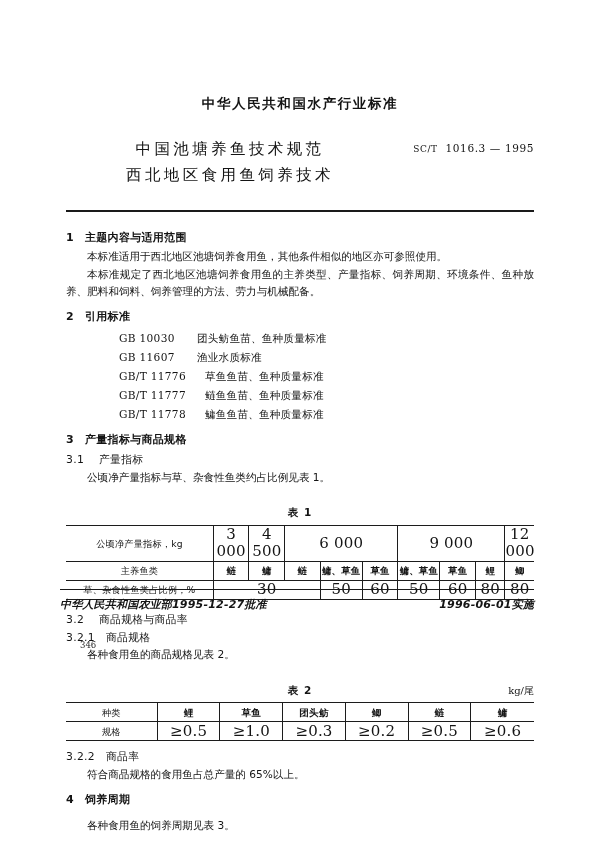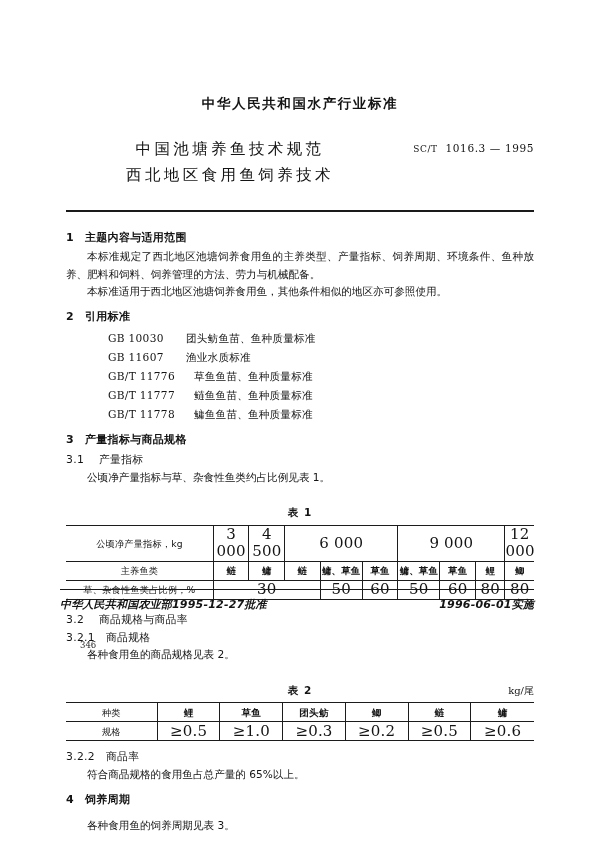--- a/index.html
+++ b/index.html
@@ -109,20 +109,21 @@
   }
   .ref-list li {
     line-height: 19px;
     padding-left: 42px;
     font-size: 10.6px;
   }
   .ref-code {
     display: inline-block;
     font-family: "DejaVu Serif", "Liberation Serif", serif;
     letter-spacing: 0.3px;
+    margin-left: 11px;
   }
   .ref-w1 { width: 78px; }
   .ref-w2 { width: 86px; }
   .ref-name { letter-spacing: 0.2px; }
 
   
   .tbl-cap {
     text-align: center;
     font-size: 10.5px;
     font-weight: 700;
@@ -217,22 +218,22 @@
       </div>
       <div class="std-no"><span class="sct">SC/T</span>&nbsp;&nbsp;<span>1016.3</span>&nbsp;—&nbsp;<span>1995</span></div>
     </div>
 
     <div class="rule-top"></div>
   </div>
 
   <div class="body-copy">
 
     <p class="h1"><span class="num">1</span><span>主题内容与适用范围</span></p>
+    <p class="para">本标准适用于西北地区池塘饲养食用鱼，其他条件相似的地区亦可参照使用。</p>
     <p class="para">本标准规定了西北地区池塘饲养食用鱼的主养类型、产量指标、饲养周期、环境条件、鱼种放养、肥料和饲料、饲养管理的方法、劳力与机械配备。</p>
-    <p class="para">本标准适用于西北地区池塘饲养食用鱼，其他条件相似的地区亦可参照使用。</p>
 
     <div class="gap-sm"></div>
 
     <p class="h1"><span class="num">2</span><span>引用标准</span></p>
     <ul class="ref-list">
       <li><span class="ref-code ref-w1">GB 10030</span><span class="ref-name">团头鲂鱼苗、鱼种质量标准</span></li>
       <li><span class="ref-code ref-w1">GB 11607</span><span class="ref-name">渔业水质标准</span></li>
       <li><span class="ref-code ref-w2">GB/T 11776</span><span class="ref-name">草鱼鱼苗、鱼种质量标准</span></li>
       <li><span class="ref-code ref-w2">GB/T 11777</span><span class="ref-name">鲢鱼鱼苗、鱼种质量标准</span></li>
       <li><span class="ref-code ref-w2">GB/T 11778</span><span class="ref-name">鳙鱼鱼苗、鱼种质量标准</span></li>

